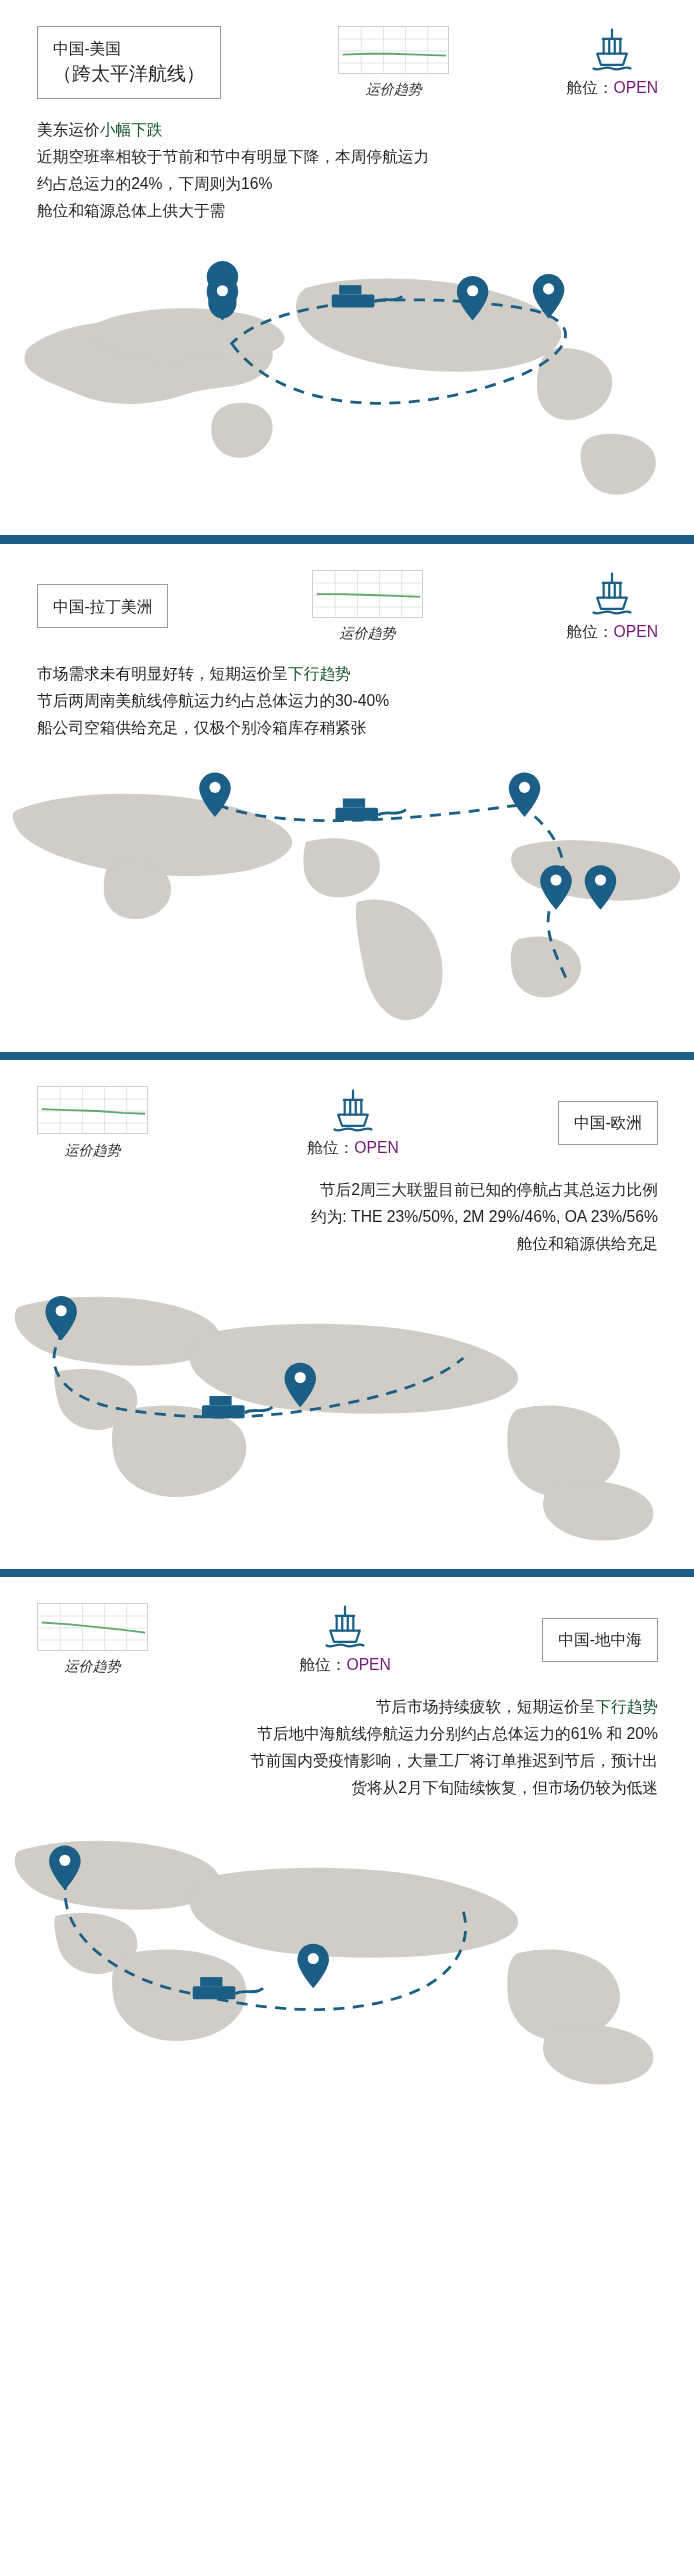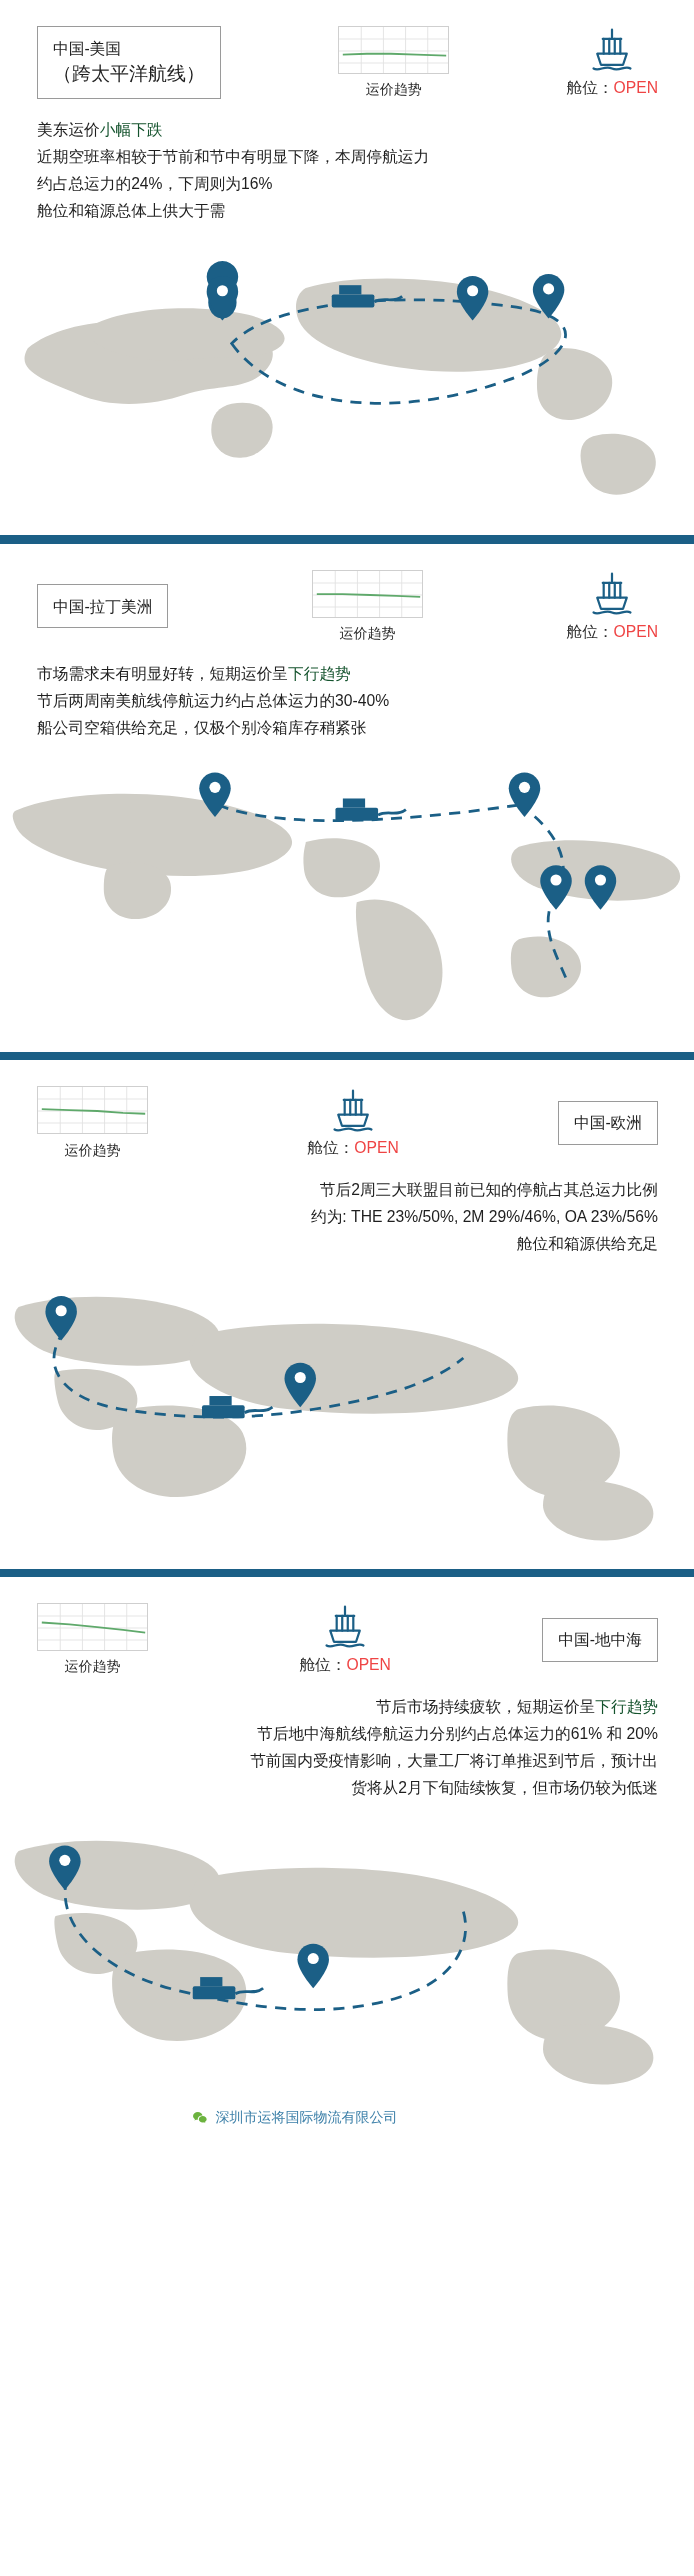--- a/index.html
+++ b/index.html
@@ -37,27 +37,27 @@
   .trend { text-align:center; }
   .trend .chartbox {
     width:111px; height:48px;
     border:0.9px solid #cfcfcf;
     background:#fff;
     position:relative;
     margin:0 auto;
     overflow:hidden;
   }
   .trend .chartbox svg { display:block; }
-  .trend .cap { font-size:14px; color:#2b2b2b; margin-top:7.4px; }
+  .trend .cap { font-size:14px; color:#2b2b2b; margin-top:7.4px;font-style:italic; }
 
   
   .ship { text-align:center; }
   .ship svg { display:block; margin:0 auto; }
   .ship .cap { font-size:15.7px; color:#2b2b2b; margin-top:3.7px; }
-  .ship .cap .open { color:#ef4444; }
+  .ship .cap .open { color:#701a75; }
 
   
   .textblock {
     padding:11px 37px 13px 37px;
     font-size:15.7px;
     line-height:1.72;
     color:#1f1f1f;
   }
   .textblock.right { text-align:right; }
   .textblock .hl { color:#14532d; }
@@ -404,22 +404,15 @@
             </g>
           <g>
               <path d="M338 140 a17 17 0 0 0 -17 17 c0 12 17 31 17 31 s17 -19 17 -31 a17 17 0 0 0 -17 -17 Z"></path>
               <circle cx="338" cy="156" r="6" fill="#fff"></circle>
             </g>
         </g>
       </svg>
     </div>
   </div>
 
-  <div class="footer">
-    <svg class="wx" viewBox="0 0 24 24">
-      <path fill="#6cb33f" d="M9 3C4.9 3 1.6 5.8 1.6 9.2c0 2 1.1 3.7 2.9 4.9L3.8 16l2.4-1.2c.7.2 1.5.3 2.3.3h.5c-.1-.4-.2-.8-.2-1.2 0-3.1 3-5.6 6.7-5.6h.6C15.4 5.3 12.5 3 9 3Z"></path>
-      <path fill="#6cb33f" d="M22.4 14.2c0-2.7-2.7-4.9-6-4.9s-6 2.2-6 4.9 2.7 4.9 6 4.9c.7 0 1.4-.1 2-.3l2 1-.5-1.6c1.5-.9 2.5-2.3 2.5-4Z"></path>
-    </svg>
-    <span class="name">深圳市运将国际物流有限公司</span>
-  </div>
 
 </div>
 
 
 </body></html>

